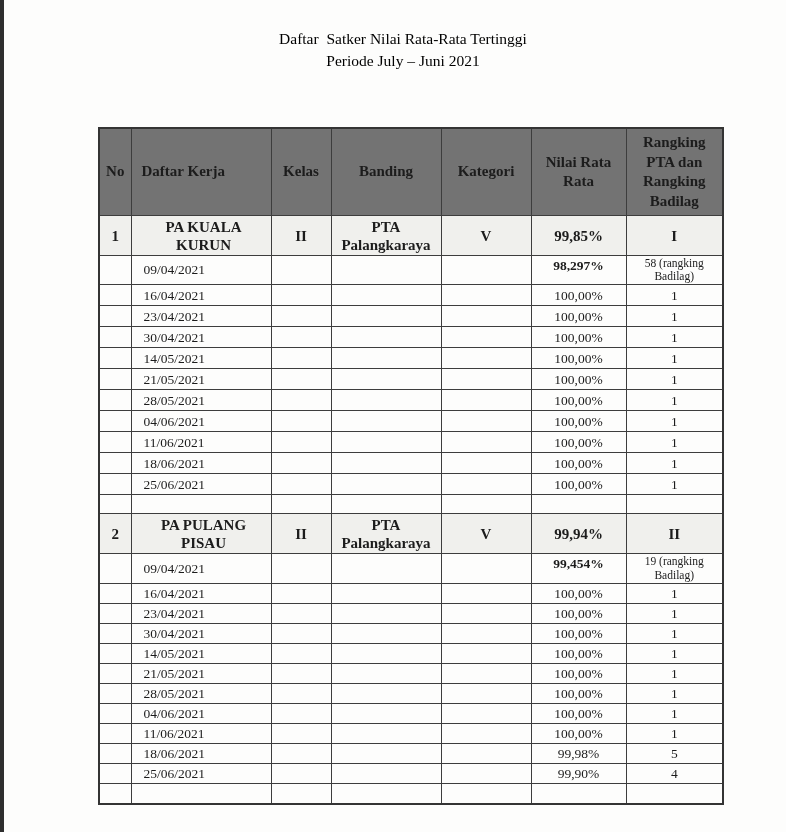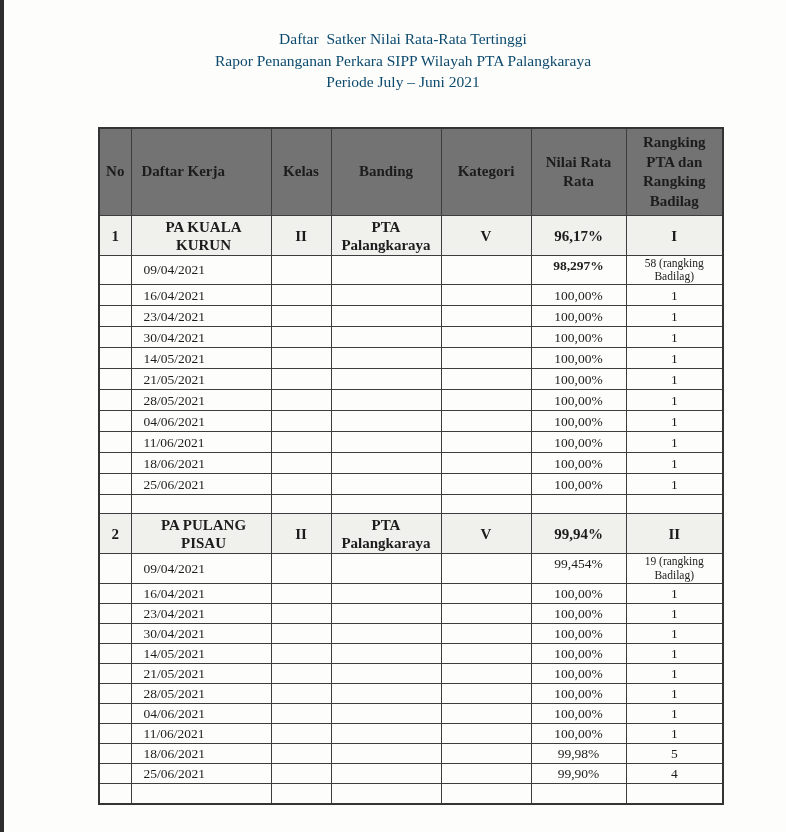--- a/index.html
+++ b/index.html
@@ -25,21 +25,21 @@
   .title-block {
     position: absolute;
     left: 20px; top: 28px;
     width: 766px;
     text-align: center;
   }
   .title-line {
     font-size: 15.5px;
     line-height: 21.5px;
     white-space: pre-wrap;
-    color: #0c4a6e;
+    color: #000000;
   }
   table.report {
     position: absolute;
     left: 98px; top: 127px;
     width: 624px;
     border-collapse: collapse;
     table-layout: fixed;
   }
   table.report th, table.report td {
     border: 1px solid #3d3d3d;
@@ -90,21 +90,20 @@
   tr.row-trail { height: 21px; }
   tr.row-sep td, tr.row-trail td { padding: 0; }
 </style>
 </head>
 <body>
 
 <div class="scan-strip"></div>
 
 <div class="title-block">
   <div class="title-line">Daftar  Satker Nilai Rata-Rata Tertinggi</div>
-  <div class="title-line">Rapor Penanganan Perkara SIPP Wilayah PTA Palangkaraya</div>
   <div class="title-line">Periode July – Juni 2021</div>
 </div>
 
 <table class="report">
   <colgroup>
     <col style="width:32px">
       <col style="width:140px">
       <col style="width:60px">
     <col style="width:110px">
       <col style="width:90px">
@@ -121,21 +120,21 @@
       <th>Nilai Rata Rata</th>
       <th>Rangking PTA dan Rangking Badilag</th>
     </tr>
 
     <tr class="row-bold">
       <td>1</td>
       <td class="c-satker">PA KUALA KURUN</td>
       <td>II</td>
       <td>PTA Palangkaraya</td>
       <td>V</td>
-      <td>96,17%</td>
+      <td>99,85%</td>
       <td>I</td>
     </tr>
     <tr class="row-first">
       <td></td>
       <td class="c-date">09/04/2021</td>
       <td></td>
         <td></td>
         <td></td>
       <td style="vertical-align:top; padding-top:2px;font-weight:bold;">98,297%</td>
       <td class="c-note">58 (rangking Badilag)</td>
@@ -249,21 +248,21 @@
       <td>V</td>
       <td>99,94%</td>
       <td>II</td>
     </tr>
     <tr class="row-first g2">
       <td></td>
       <td class="c-date">09/04/2021</td>
       <td></td>
         <td></td>
         <td></td>
-      <td style="vertical-align:top; padding-top:2px;">99,454%</td>
+      <td style="vertical-align:top; padding-top:2px;font-weight:bold;">99,454%</td>
       <td class="c-note">19 (rangking Badilag)</td>
     </tr>
     <tr class="row-date g2">
       <td></td>
       <td class="c-date">16/04/2021</td>
       <td></td>
         <td></td>
         <td></td>
       <td>100,00%</td>
       <td>1</td>

